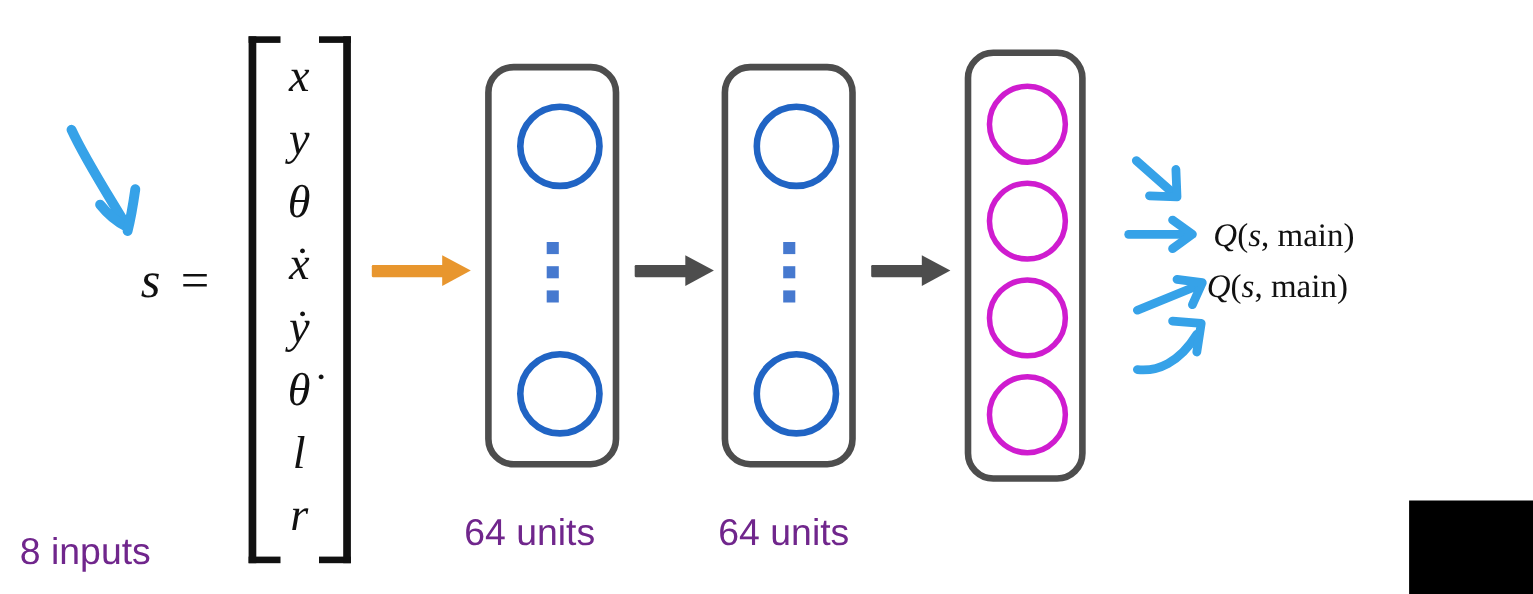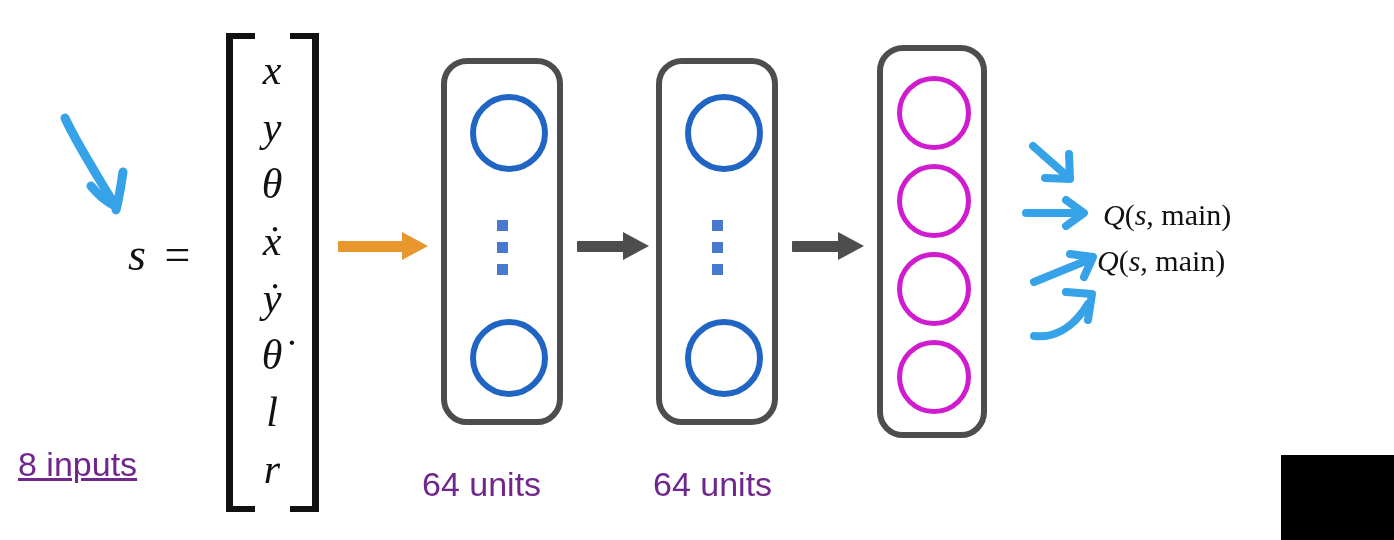--- a/index.html
+++ b/index.html
@@ -201,19 +201,19 @@
 
   <div class="q-text" style="left:1103px;top:198px;">
     <span class="it">Q</span><span>(</span><span class="it">s</span><span>, </span><span>main</span><span>)</span>
   </div>
 
   <div class="q-text" style="left:1097px;top:244px;">
     <span class="it">Q</span><span>(</span><span class="it">s</span><span>, </span><span>main</span><span>)</span>
   </div>
 
 
-  <div class="unit-label" style="left:18px;top:445px;text-decoration:underline;">8 inputs</div>
+  <div class="unit-label" style="left:18px;top:483px;">8 inputs</div>
   <div class="unit-label" style="left:422px;top:465px;">64 units</div>
   <div class="unit-label" style="left:653px;top:465px;">64 units</div>
 
   <div id="black-rect"></div>
 
 </div>
 
 </body></html>

